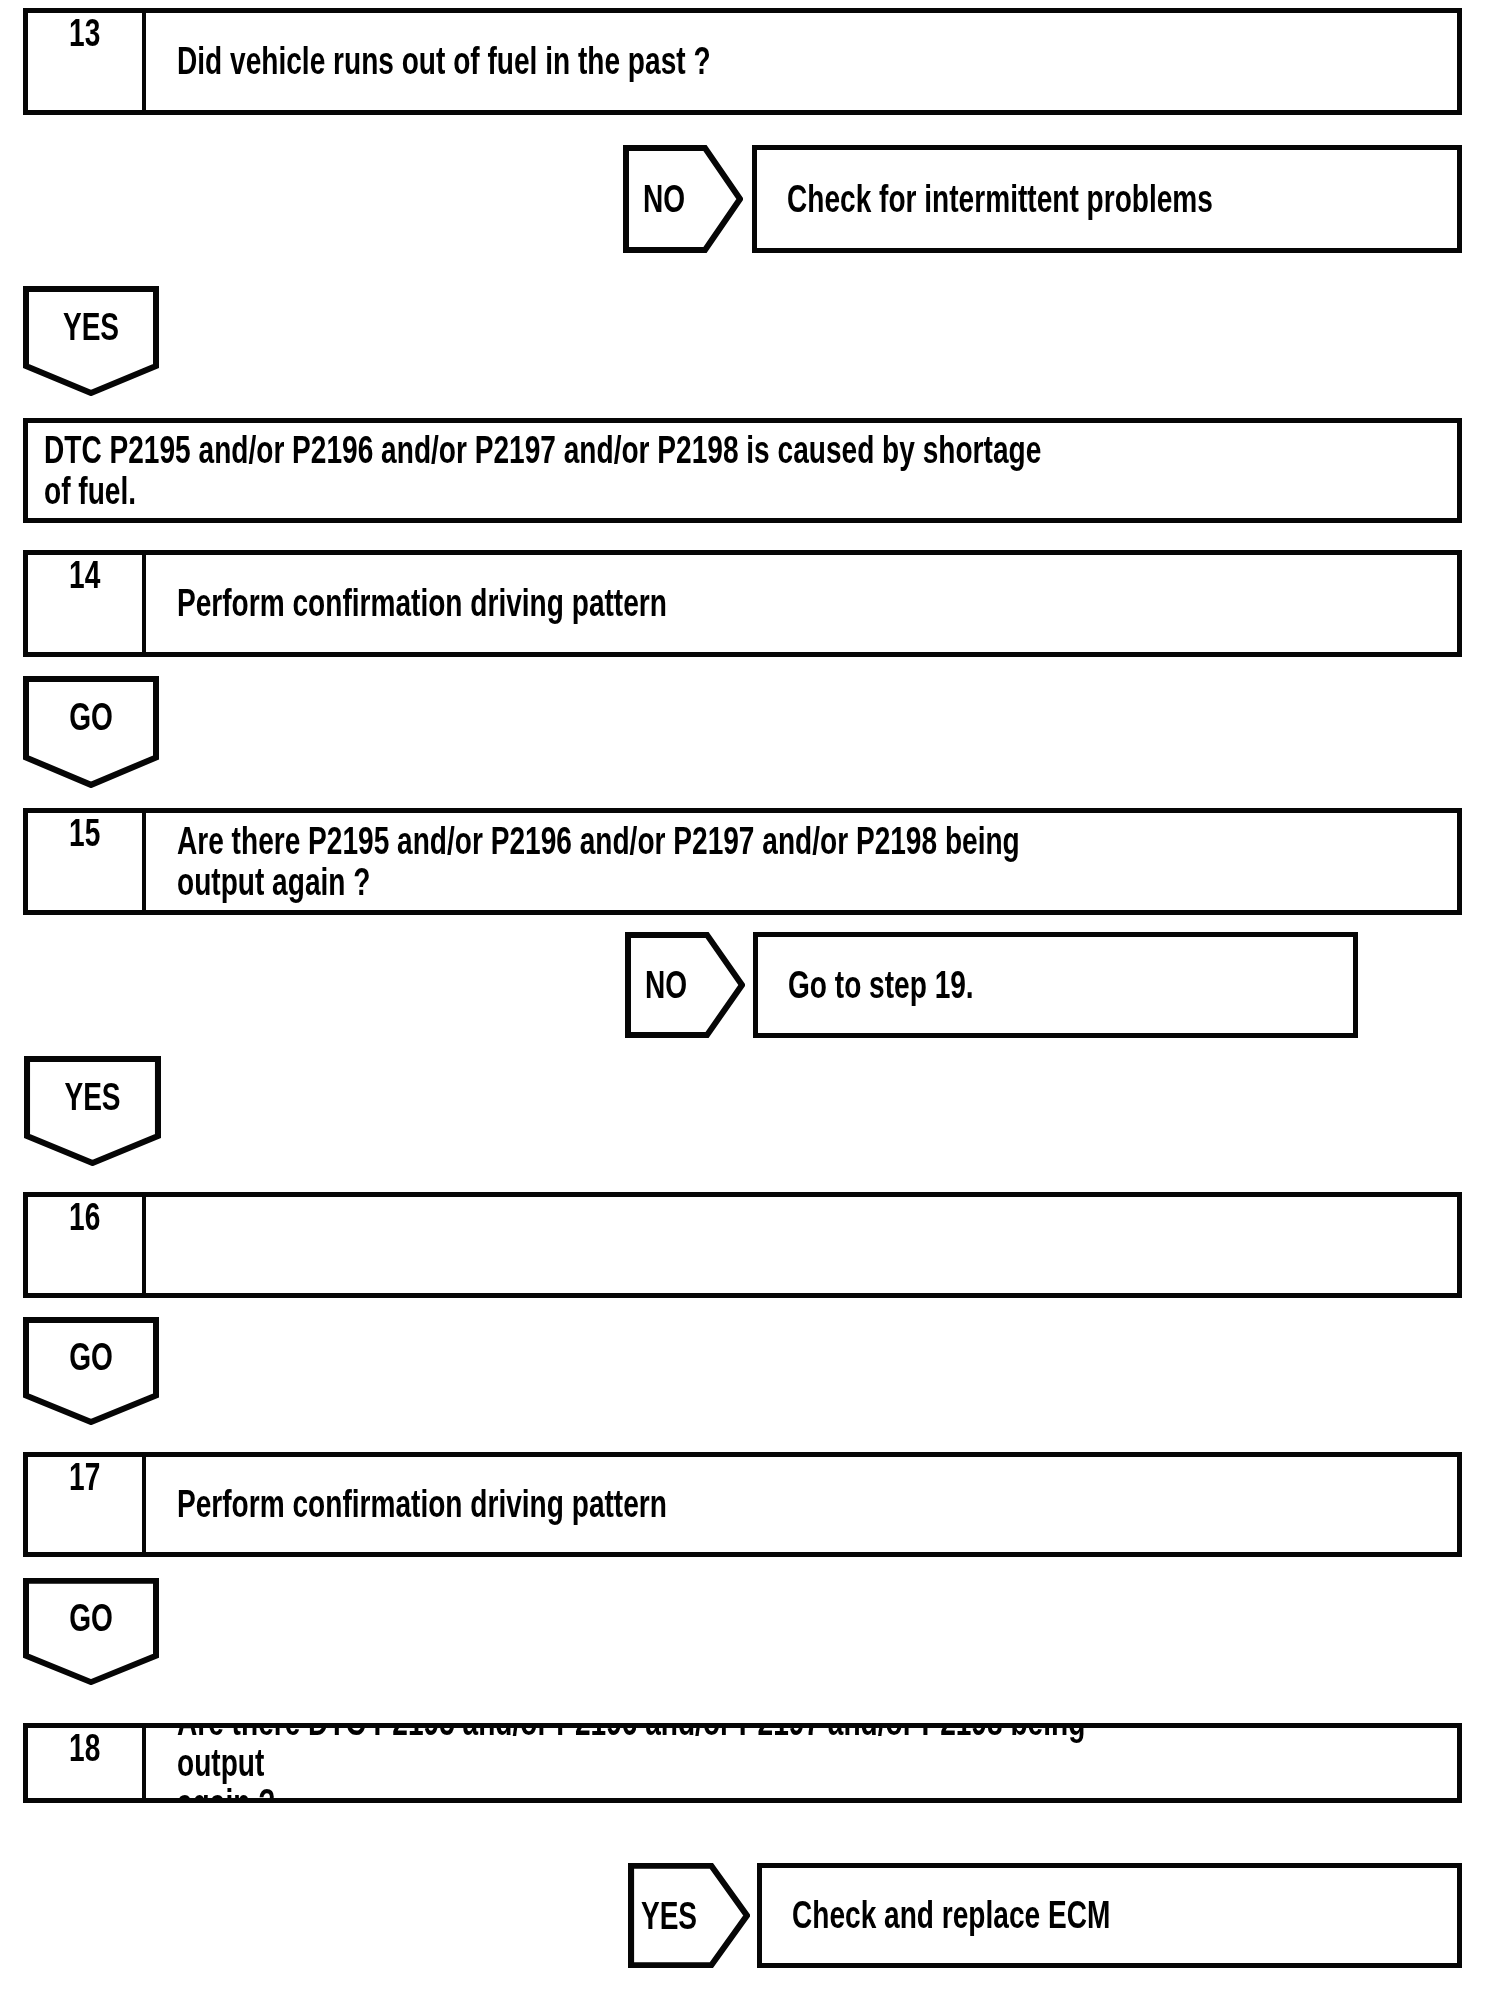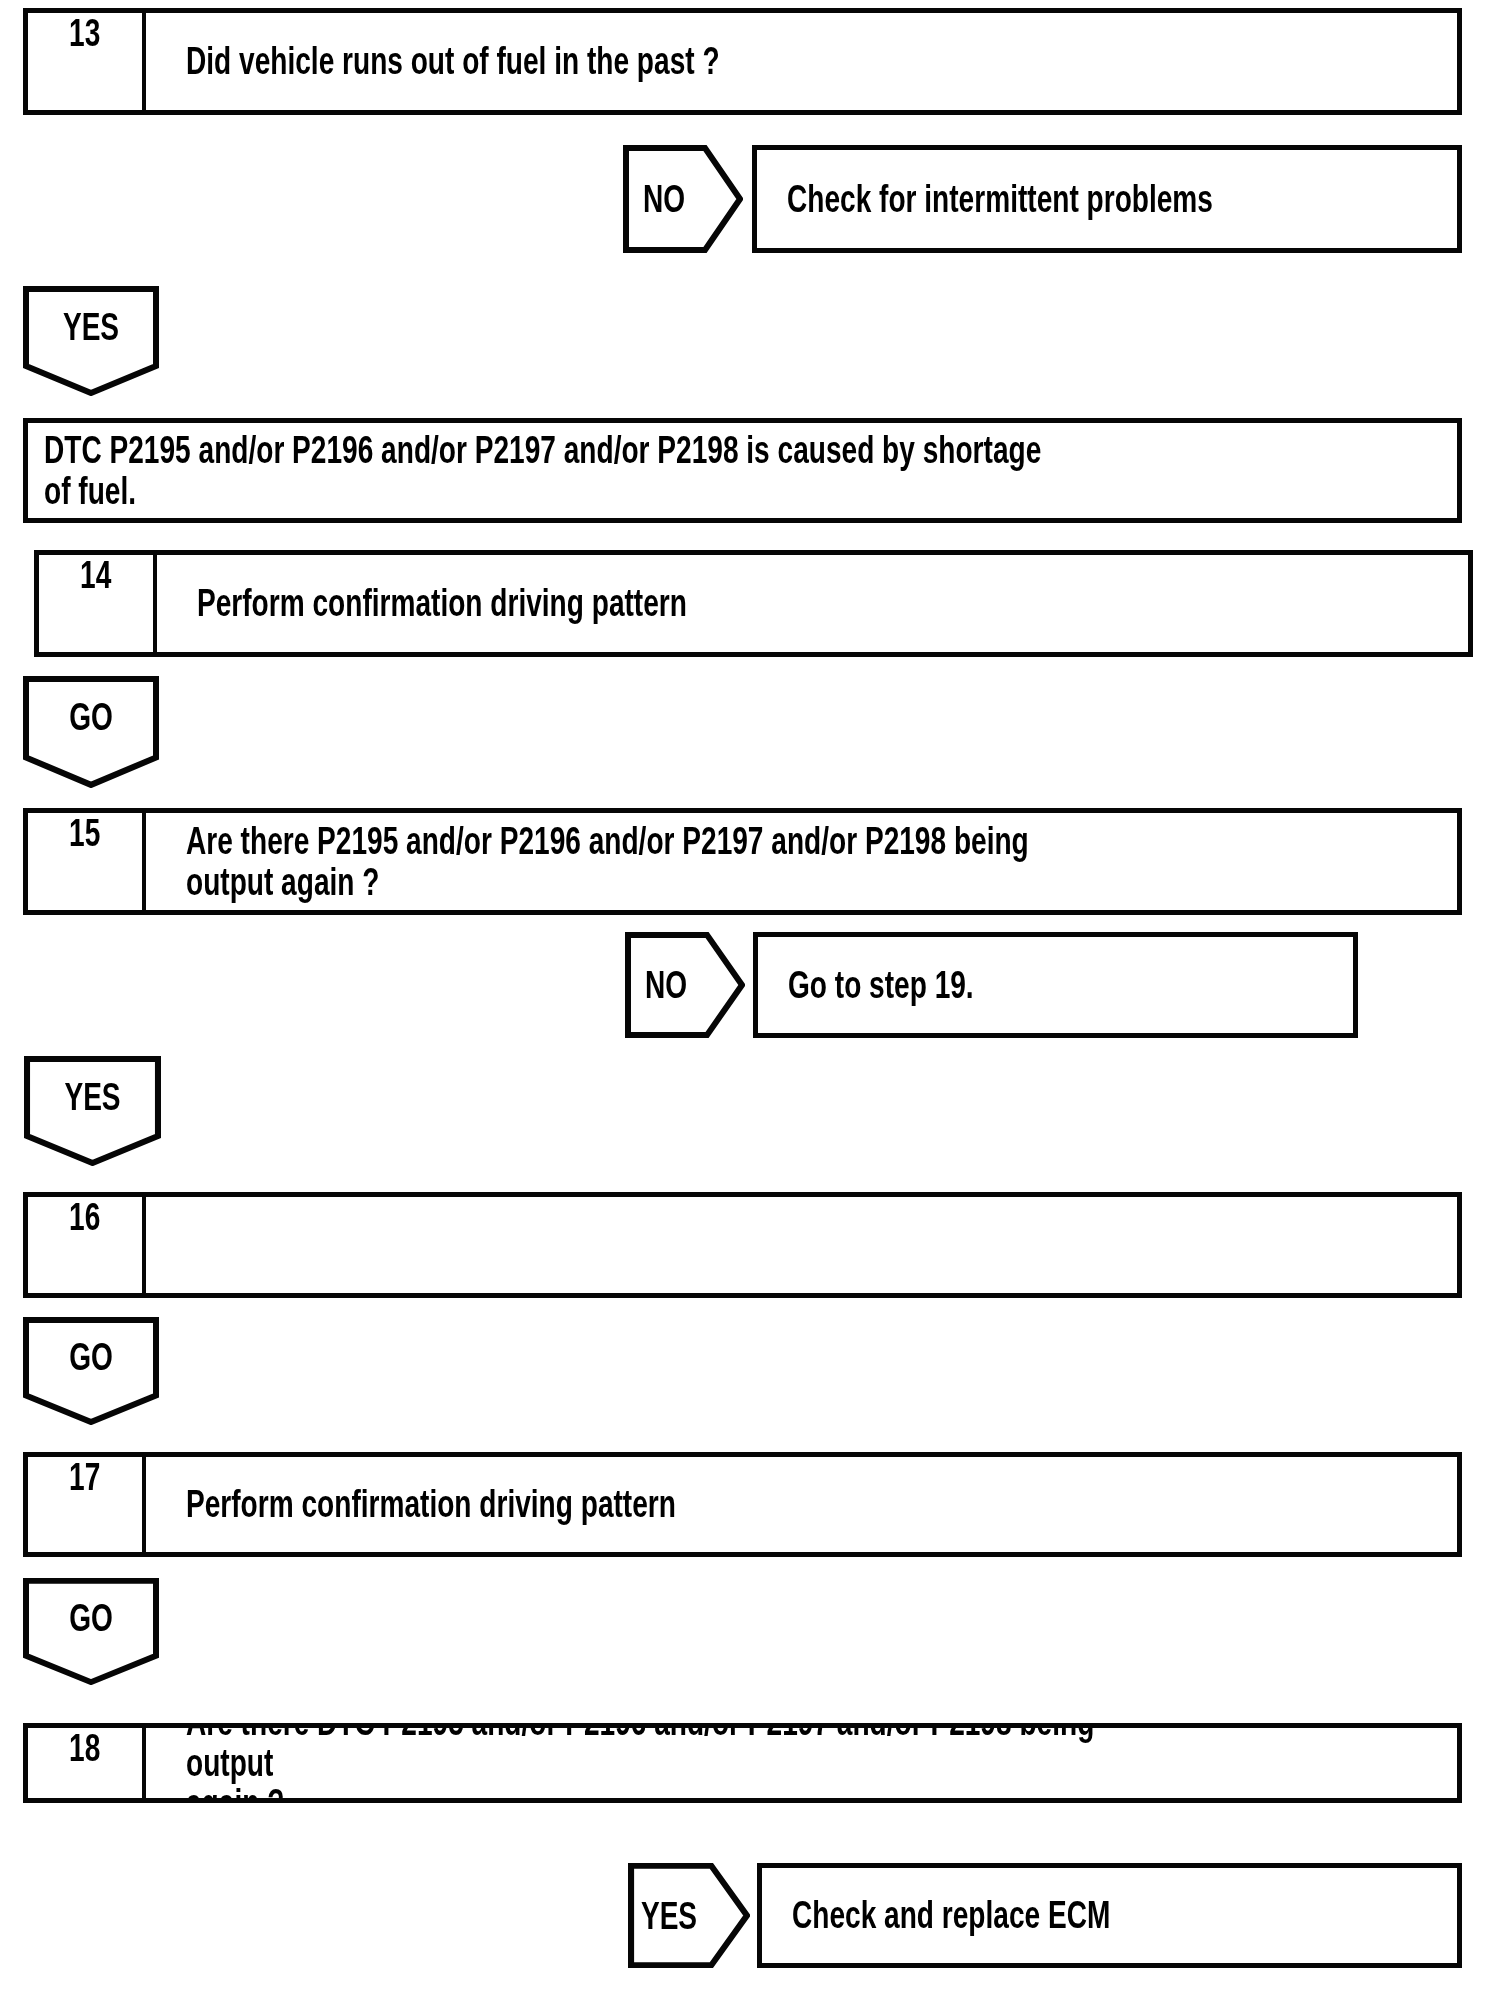--- a/index.html
+++ b/index.html
@@ -22,21 +22,21 @@
   }
   .numcell{
     flex:0 0 auto;
     width:114px;
     border-right:4px solid #060606;
     display:flex;align-items:flex-start;justify-content:center;
   }
   .txtcell{
     flex:1 1 auto;
     display:flex;align-items:center;
-    padding-left:40px;
+    padding-left:31px;
     overflow:hidden;
   }
   .notebox .txtcell{padding-left:16px}
   .resultbox .txtcell{padding-left:30px}
   .t{
     display:inline-block;
     font-weight:bold;
     font-size:39px;
     line-height:1.04;
     letter-spacing:0;
@@ -60,21 +60,21 @@
     display:flex;align-items:center;justify-content:center;
     font-weight:bold;font-size:39px;
     transform:scale(0.72,1);transform-origin:center center;
   }
   
   .p-b13 {left:23px; top:8px;    width:1439px; height:107px}
   .p-no1 {left:623px;top:145px;  width:120px;  height:108px}
   .p-no1b{left:752px;top:145px;  width:710px;  height:108px}
   .p-yes1{left:23px; top:286px;  width:136px;  height:110px}
   .p-note{left:23px; top:418px;  width:1439px; height:105px}
-  .p-b14 {left:34px; top:550px;  width:1439px; height:107px}
+  .p-b14 {left:23px; top:550px;  width:1439px; height:107px}
   .p-go1 {left:23px; top:676px;  width:136px;  height:112px}
   .p-b15 {left:23px; top:808px;  width:1439px; height:107px}
   .p-no2 {left:625px;top:932px;  width:120px;  height:106px}
   .p-no2b{left:753px;top:932px;  width:605px;  height:106px}
   .p-yes2{left:24px; top:1056px; width:137px;  height:110px}
   .p-b16 {left:23px; top:1192px; width:1439px; height:106px}
   .p-go2 {left:23px; top:1317px; width:136px;  height:108px}
   .p-b17 {left:23px; top:1452px; width:1439px; height:105px}
   .p-go3 {left:23px; top:1578px; width:136px;  height:107px}
   .p-b18 {left:23px; top:1723px; width:1439px; height:80px}

